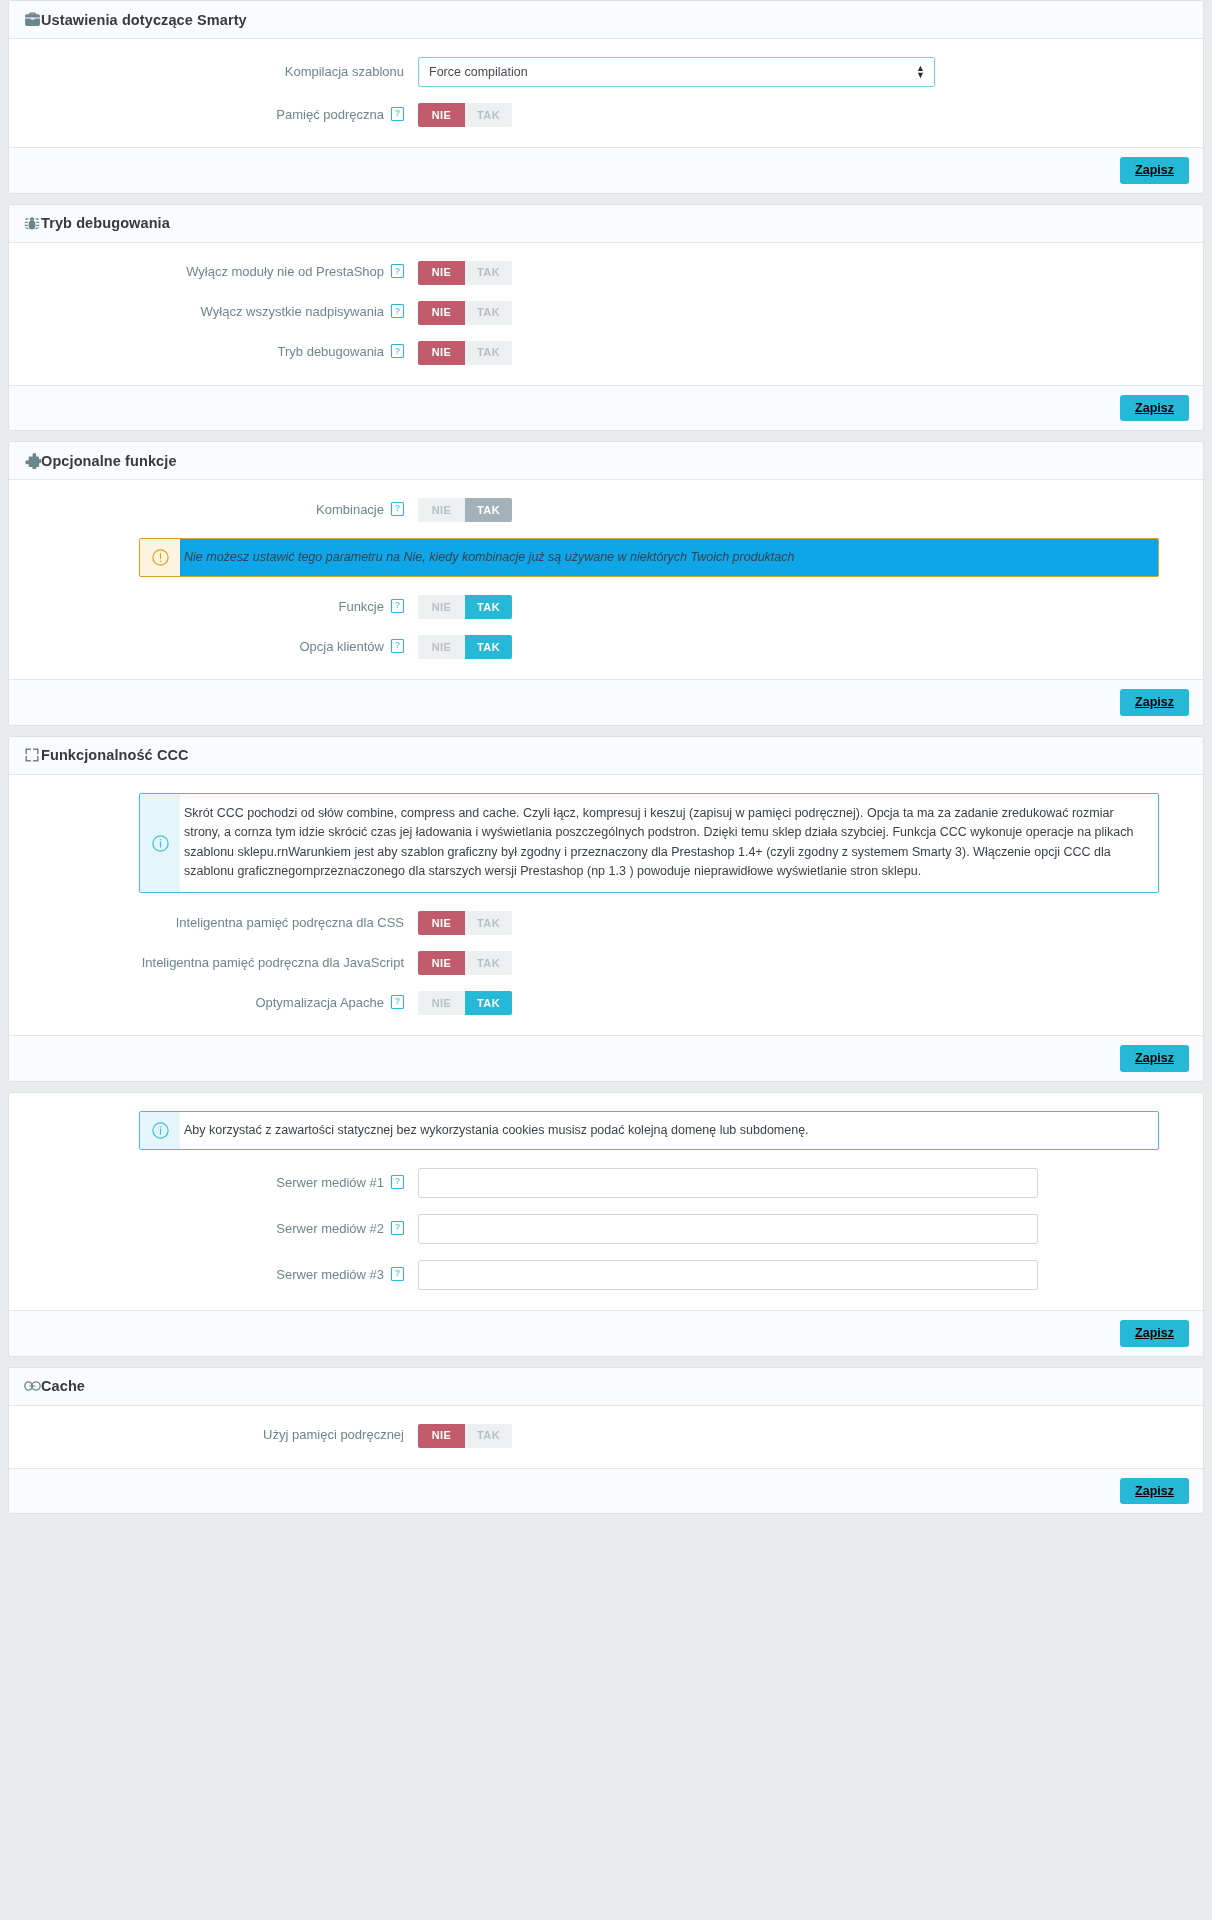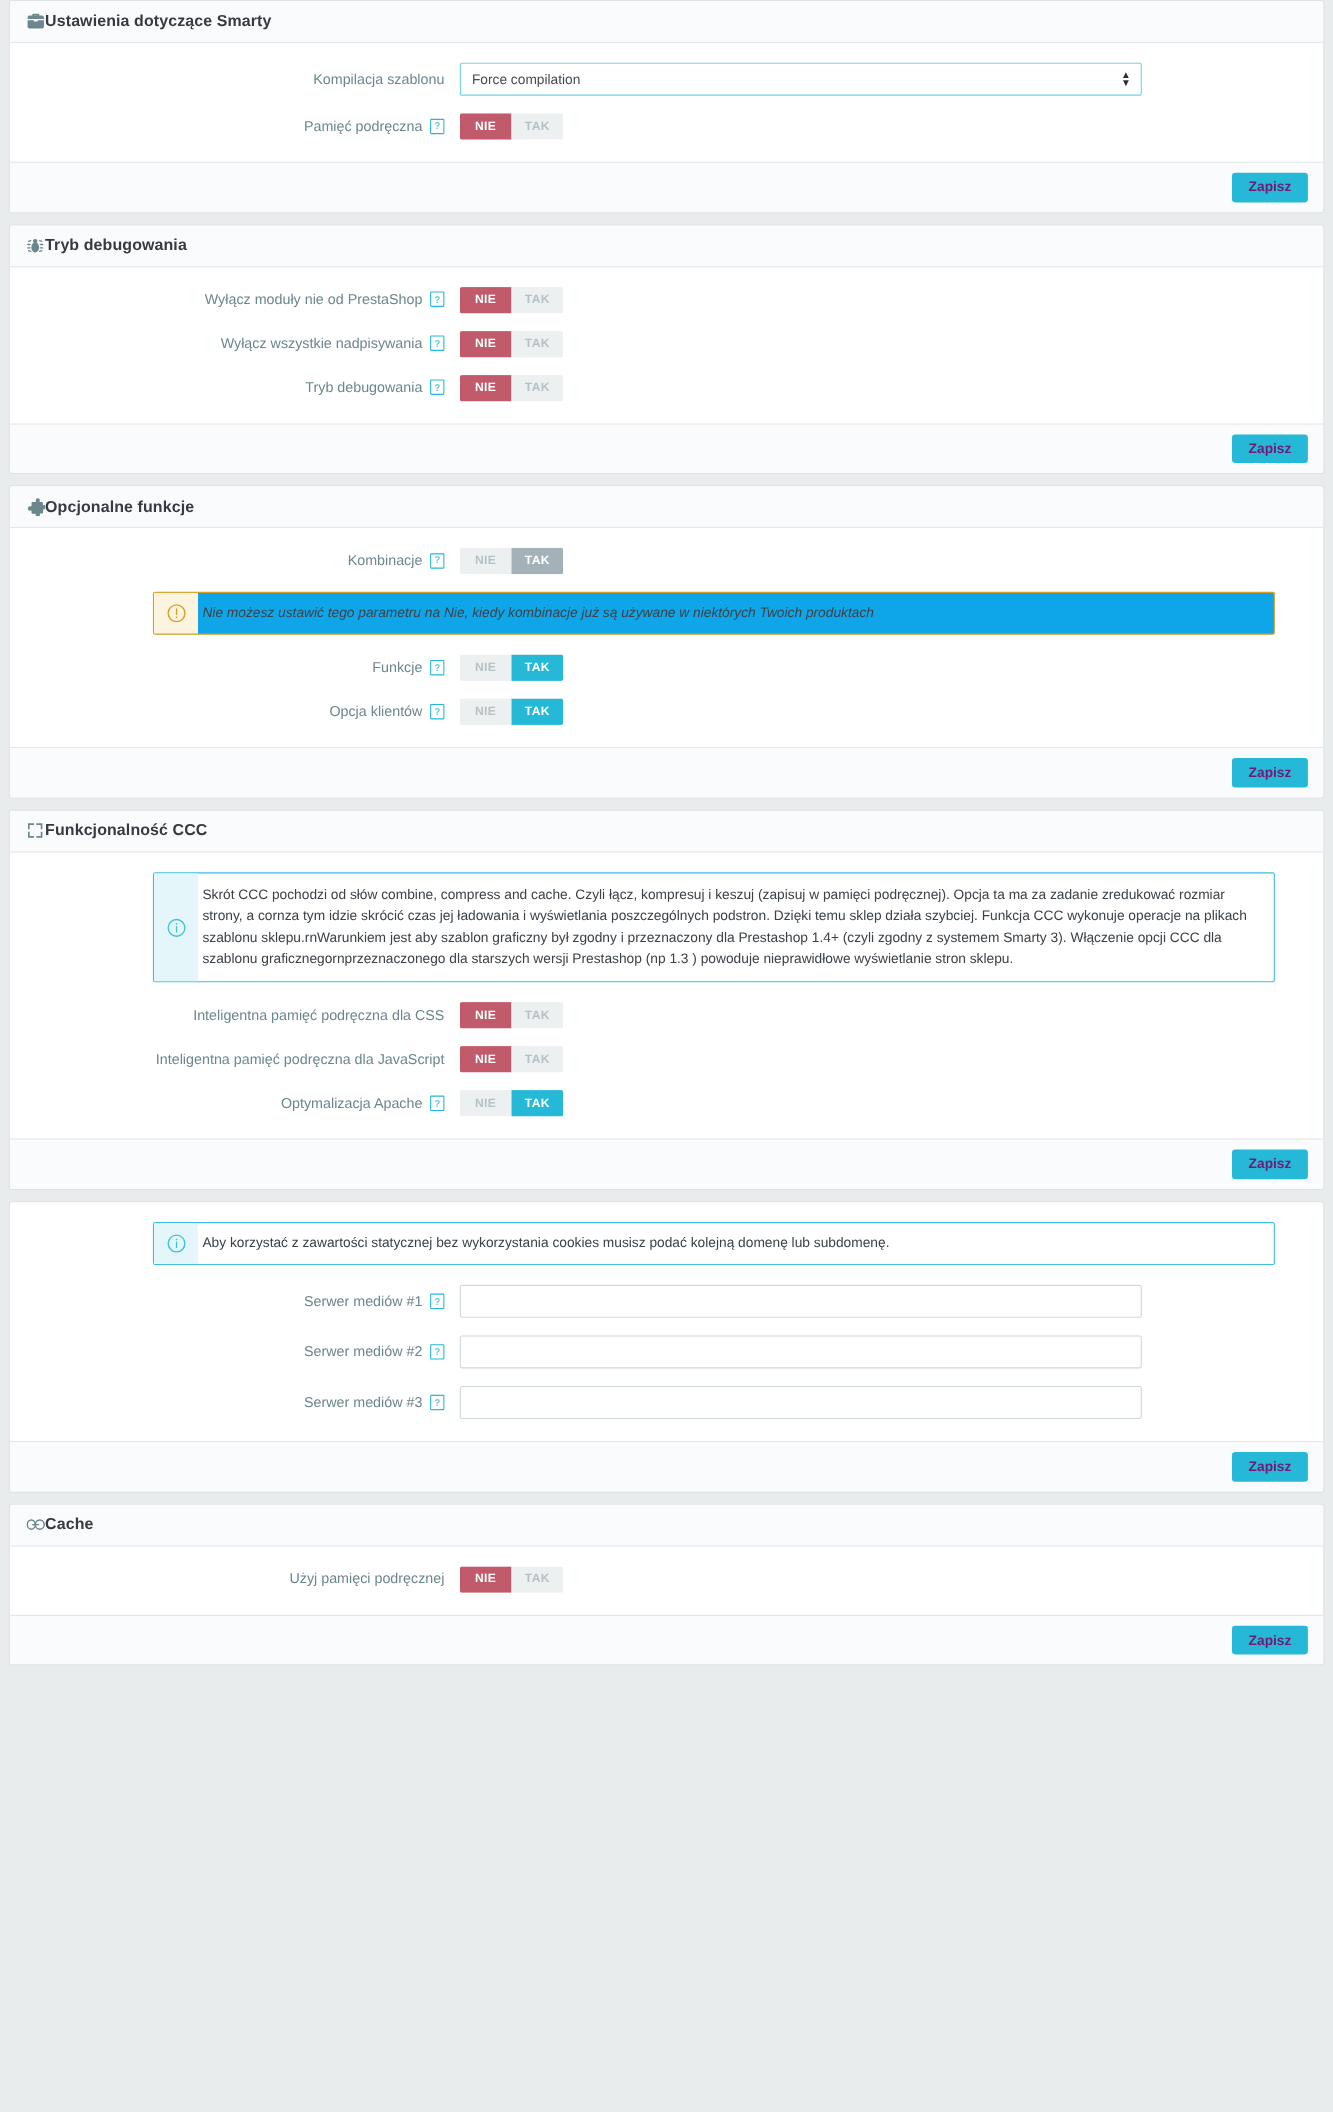--- a/index.html
+++ b/index.html
@@ -49,47 +49,47 @@
   }
   .panel-foot {
     background: #fafbfc;
     border-top: 1px solid #e4e7ea;
     padding: 9px 14px;
     display: flex;
     justify-content: flex-end;
   }
   .btn-save {
     background: #25b9d7;
-    color: #701a75;
+    color: #000000;
     border: none;
     border-radius: 3px;
     font-family: "Liberation Sans", sans-serif;
     font-size: 12.5px;
     font-weight: bold;
     padding: 7px 15px;
     cursor: pointer;
     line-height: 1;
+    text-decoration: underline;
   }
 
   
   .form-row {
     display: flex;
     align-items: center;
     margin-bottom: 16px;
   }
   .form-row:last-child { margin-bottom: 0; }
   .form-label {
     width: 409px;
     flex: 0 0 409px;
     text-align: right;
     padding-right: 14px;
     font-size: 13px;
     color: #6c868e;
     display: flex;
-    align-items: center;
     justify-content: flex-end;
     gap: 7px;
     line-height: 1.3;
   }
   .form-control { flex: 1 1 auto; display: flex; align-items: center; }
 
   .help-badge {
     display: inline-flex;
     align-items: center; justify-content: center;
     width: 13px; height: 14px;
@@ -98,21 +98,21 @@
     font-size: 9px;
     font-weight: bold;
     line-height: 1;
     border-radius: 1px;
     background: #fff;
     cursor: pointer;
     flex: 0 0 auto;
   }
 
   
-  .sel-wrap { position: relative; width: 620px; }
+  .sel-wrap { position: relative; width: 517px; }
   select.styled {
     width: 100%;
     height: 30px;
     border: 1px solid #6ed3ea;
     border-radius: 2px;
     background: #ffffff;
     font-family: "Liberation Sans", sans-serif;
     font-size: 12.5px;
     color: #444b54;
     padding: 0 28px 0 10px;

